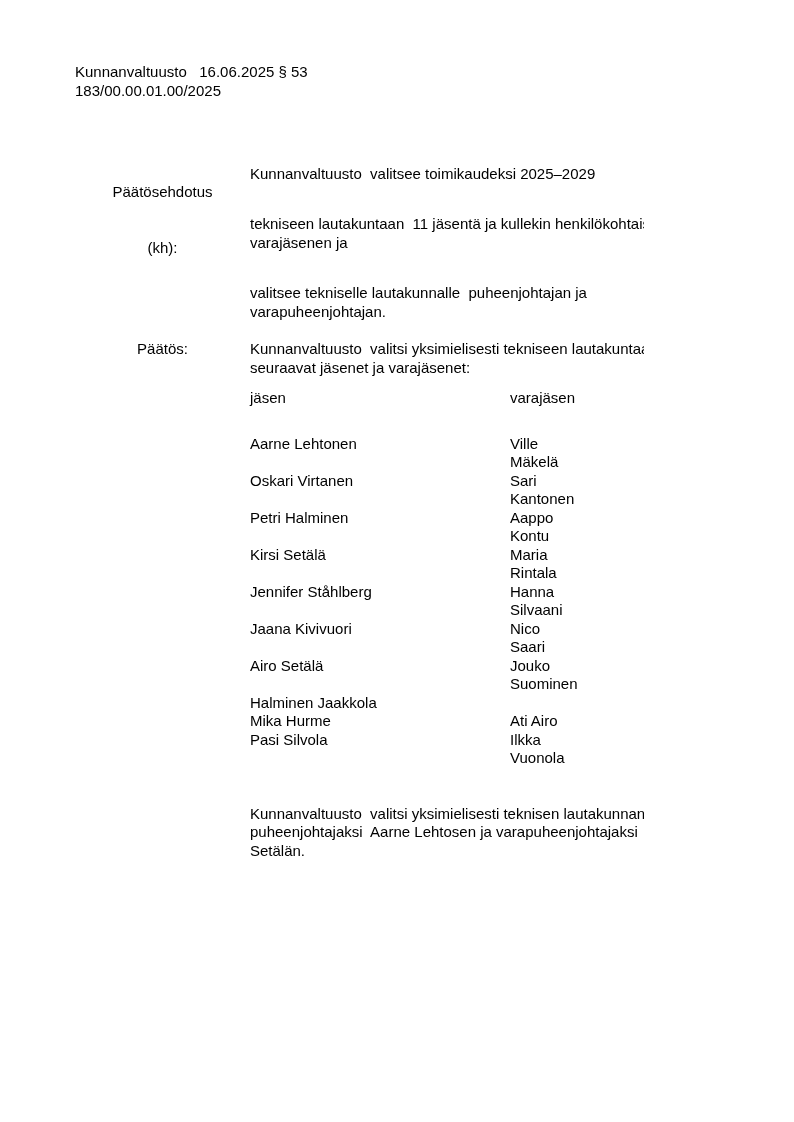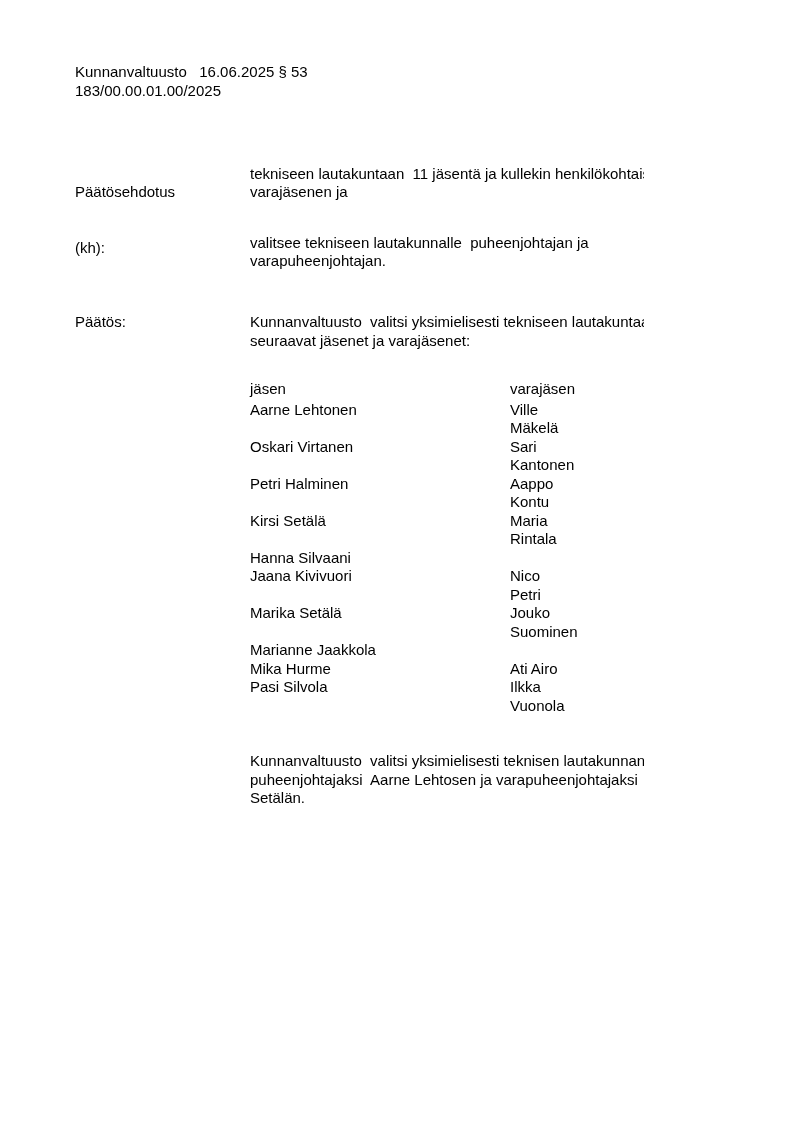--- a/index.html
+++ b/index.html
@@ -34,44 +34,45 @@
   .section-proposal {
     margin-top: 46px;
   }
   .section-decision {
     margin-top: 19px;
   }
   .label-col {
     width: 175px;
     flex: 0 0 175px;
     white-space: pre-wrap;
+    text-align: center;
   }
   .body-col {
     width: 465px;
     flex: 0 0 465px;
   }
   .body-col-offset {
     padding-top: 18.5px; 
   }
   .para {
     white-space: pre-wrap;
   }
   .para + .para {
     margin-top: 32px;
   }
   
   .member-table {
     margin-left: 175px; 
   }
   .table-headers {
     display: flex;
-    margin-top: 30px;
+    margin-top: 12px;
   }
   .table-rows {
-    margin-top: 2px;
+    margin-top: 27px;
   }
   .trow {
     display: flex;
   }
   .cell-member {
     width: 260px;
     flex: 0 0 260px;
     white-space: pre-wrap;
   }
   .cell-deputy {
@@ -91,22 +92,23 @@
       <div>Kunnanvaltuusto   16.06.2025 § 53</div>
       <div>183/00.00.01.00/2025</div>
     </div>
 
     <div class="section section-proposal">
       <div class="label-col">
         <div>Päätösehdotus</div>
         <div>(kh):</div>
       </div>
       <div class="body-col body-col-offset">
+        <div class="para">Kunnanvaltuusto  valitsee toimikaudeksi 2025–2029</div>
         <div class="para">tekniseen lautakuntaan  11 jäsentä ja kullekin henkilökohtaisen varajäsenen ja</div>
-        <div class="para">valitsee tekniseen lautakunnalle  puheenjohtajan ja varapuheenjohtajan.</div>
+        <div class="para">valitsee tekniselle lautakunnalle  puheenjohtajan ja varapuheenjohtajan.</div>
       </div>
     </div>
 
     <div class="section section-decision">
       <div class="label-col">Päätös:</div>
       <div class="body-col">
         <div class="para">Kunnanvaltuusto  valitsi yksimielisesti tekniseen lautakuntaan seuraavat jäsenet ja varajäsenet:</div>
       </div>
     </div>
 
@@ -131,35 +133,36 @@
             <div class="cell-member">Petri Halminen</div>
             <div class="cell-deputy">Aappo Kontu</div>
           </div>
 
           <div class="trow">
             <div class="cell-member">Kirsi Setälä</div>
             <div class="cell-deputy">Maria Rintala</div>
           </div>
 
           <div class="trow">
+            <div class="cell-member">Jennifer Ståhlberg</div>
             <div class="cell-deputy">Hanna Silvaani</div>
           </div>
 
           <div class="trow">
             <div class="cell-member">Jaana Kivivuori</div>
-            <div class="cell-deputy">Nico Petri</div>
+            <div class="cell-deputy">Nico Saari</div>
           </div>
 
           <div class="trow">
-            <div class="cell-member">Marika Setälä</div>
+            <div class="cell-member">Airo Setälä</div>
             <div class="cell-deputy">Jouko Suominen</div>
           </div>
 
           <div class="trow">
-            <div class="cell-deputy">Marianne Jaakkola</div>
+            <div class="cell-deputy">Halminen Jaakkola</div>
           </div>
 
           <div class="trow">
             <div class="cell-member">Mika Hurme</div>
             <div class="cell-deputy">Ati Airo</div>
           </div>
 
           <div class="trow">
             <div class="cell-member">Pasi Silvola</div>
             <div class="cell-deputy">Ilkka Vuonola</div>

